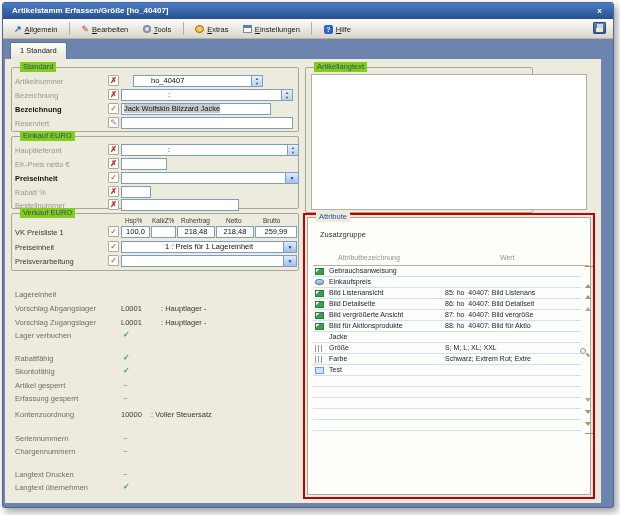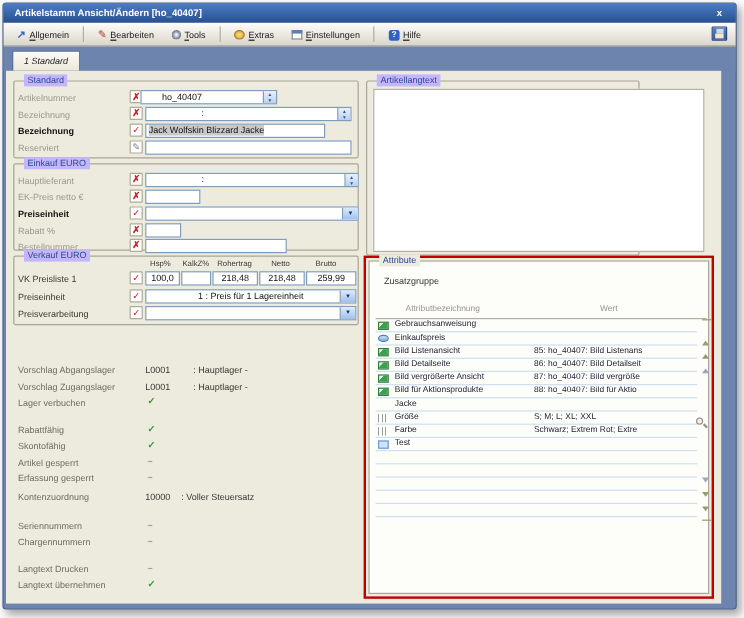--- a/index.html
+++ b/index.html
@@ -19,28 +19,28 @@
   .ic-pencil { color:#b23b2e; font-size:9px; line-height:9px; }
   .ic-gear { width:8px; height:8px; border-radius:50%; background:radial-gradient(#eef 20%,#8d97a5 60%); border:1px dotted #6a7482; }
   .ic-gold { width:9px; height:8px; border-radius:50%; background:radial-gradient(#ffe089,#d69b2a); border:1px solid #a87516; }
   .ic-win { width:9px; height:8px; background:#fffbe8; border:1px solid #7a8aa8; border-top:3px solid #5d7fb5; }
   .ic-help { width:9px; height:9px; background:#2f62c4; border-radius:2px; color:#fff; font-size:7px; font-weight:bold; text-align:center; line-height:9px; }
   .save-btn { position:absolute; right:7px; top:3px; width:13px; height:12px; background:linear-gradient(#5d83c0,#31599b); border:1px solid #2a4a80; border-radius:1px; }
   .save-btn::before { content:""; position:absolute; left:3px; top:1px; width:6px; height:4px; background:#cfd8e8; }
   .save-btn::after { content:""; position:absolute; left:2px; bottom:1px; width:7px; height:4px; background:#f3e9c9; }
 
   
-  .tabband { position:absolute; left:0; top:36px; right:0; height:20px; background:#6d84ae; border-top:1px solid #8success195b8;font-style:italic; }
+  .tabband { position:absolute; left:0; top:36px; right:0; height:20px; background:#6d84ae; border-top:1px solid #8success195b8; }
   .tab { position:absolute; left:7px; top:3px; height:17px; padding:0 9px; background:linear-gradient(#fcfbf6,#ebe8da); border:1px solid #5f719a; border-bottom:none; border-radius:2px 2px 0 0; font-size:7.5px; line-height:16px; color:#222; }
 
   
   .panel { position:absolute; left:2px; top:56px; width:596px; height:444px; background:#edeade; }
 
   .gbox { position:absolute; border:1px solid #a9a695; border-radius:2px; }
-  .gtitle { position:absolute; top:-6px; left:8px; background:#c4b5fd; padding:0 3px; font-size:7.5px; color:#2a4d8f; line-height:10px; }
+  .gtitle { position:absolute; top:-6px; left:8px; background:#84cc16; padding:0 3px; font-size:7.5px; color:#2a4d8f; line-height:10px; }
 
   .frow { position:absolute; left:0; right:0; height:12px; }
   .flabel { position:absolute; left:10px; top:1px; font-size:7.5px; color:#9b998c; line-height:11px; }
   .flabel.dark { color:#111; font-weight:bold; }
   .ficon { position:absolute; left:103px; top:0; width:11px; height:11px; background:#fff; border:1px solid #aeab9c; border-radius:1px; font-size:8px; line-height:9px; text-align:center; }
   .ficon.fx { color:#cc2222; font-weight:bold; }
   .ficon.fc { color:#cc2222; }
   .ficon.fn { color:#8a8a8a; }
   .field { position:absolute; top:0; height:12px; background:#fff; border:1px solid #7f9db9; font-size:7.5px; line-height:10px; padding:0 2px; color:#111; overflow:hidden; white-space:nowrap; }
   .field .sel { background:#c9c9c9; }
@@ -92,21 +92,21 @@
   .tri-slate .tri-dn { border-top-color:#98a8c0; }
   .barred-t { border-top:1.5px solid #8fa06f; }
   .barred-b { border-bottom:1.5px solid #8fa06f; }
 </style>
 </head>
 <body>
 
 <div class="window">
 
   <div class="titlebar">
-    <span>Artikelstamm Ansicht/Ändern [ho_40407]</span>
+    <span>Artikelstamm Erfassen/Größe [ho_40407]</span>
     <span class="close-btn">x</span>
   </div>
 
   <div class="toolbar">
     <span class="menu-item">
         <span class="mi-ic ic-arrow">↗</span>
         <span class="accel"><u>A</u>llgemein</span>
       </span>
     <span class="menu-sep"></span>
     <span class="menu-item">
@@ -139,21 +139,21 @@
   </div>
 
   <div class="panel">
 
     <div class="gbox" style="left:6px; top:8px; width:288px; height:65px;">
       <span class="gtitle">Standard</span>
     </div>
     <div class="frow" style="top:16px;">
       <span class="flabel">Artikelnummer</span>
       <span class="ficon fx">✗</span>
-      <span class="field" style="left:112px; width:114px;padding-left:17px;"><span>ho_40407</span><span class="spin"></span></span>
+      <span class="field" style="left:128px; width:130px;padding-left:17px;"><span>ho_40407</span><span class="spin"></span></span>
     </div>
     <div class="frow" style="top:30px;">
       <span class="flabel">Bezeichnung</span>
       <span class="ficon fx">✗</span>
       <span class="field pad-colon" style="left:116px; width:172px;"><span>:</span><span class="spin"></span></span>
     </div>
     <div class="frow" style="top:44px;">
       <span class="flabel dark">Bezeichnung</span>
       <span class="ficon fc">✓</span>
       <span class="field" style="left:116px; width:150px;"><span class="sel">Jack Wolfskin Blizzard Jacke</span></span>
@@ -214,20 +214,23 @@
       <span class="flabel" style="color:#3a3a32;">Preiseinheit</span>
       <span class="ficon fc">✓</span>
       <span class="field t-center" style="left:116px; width:176px;"><span>1 : Preis für 1 Lagereinheit</span><span class="drop"></span></span>
     </div>
     <div class="frow" style="top:196px;">
       <span class="flabel" style="color:#3a3a32;">Preisverarbeitung</span>
       <span class="ficon fc">✓</span>
       <span class="field" style="left:116px; width:176px;"><span></span><span class="drop"></span></span>
     </div>
 
+    <div class="frow" style="top:230px;">
+        <span class="ilabel">Lagereinheit</span>
+      </div>
     <div class="frow" style="top:244px;">
         <span class="ilabel">Vorschlag Abgangslager</span>
         <span class="ival">L0001</span>
         <span class="idesc">: Hauptlager -</span>
       </div>
     <div class="frow" style="top:258px;">
         <span class="ilabel">Vorschlag Zugangslager</span>
         <span class="ival">L0001</span>
         <span class="idesc">: Hauptlager -</span>
       </div>

